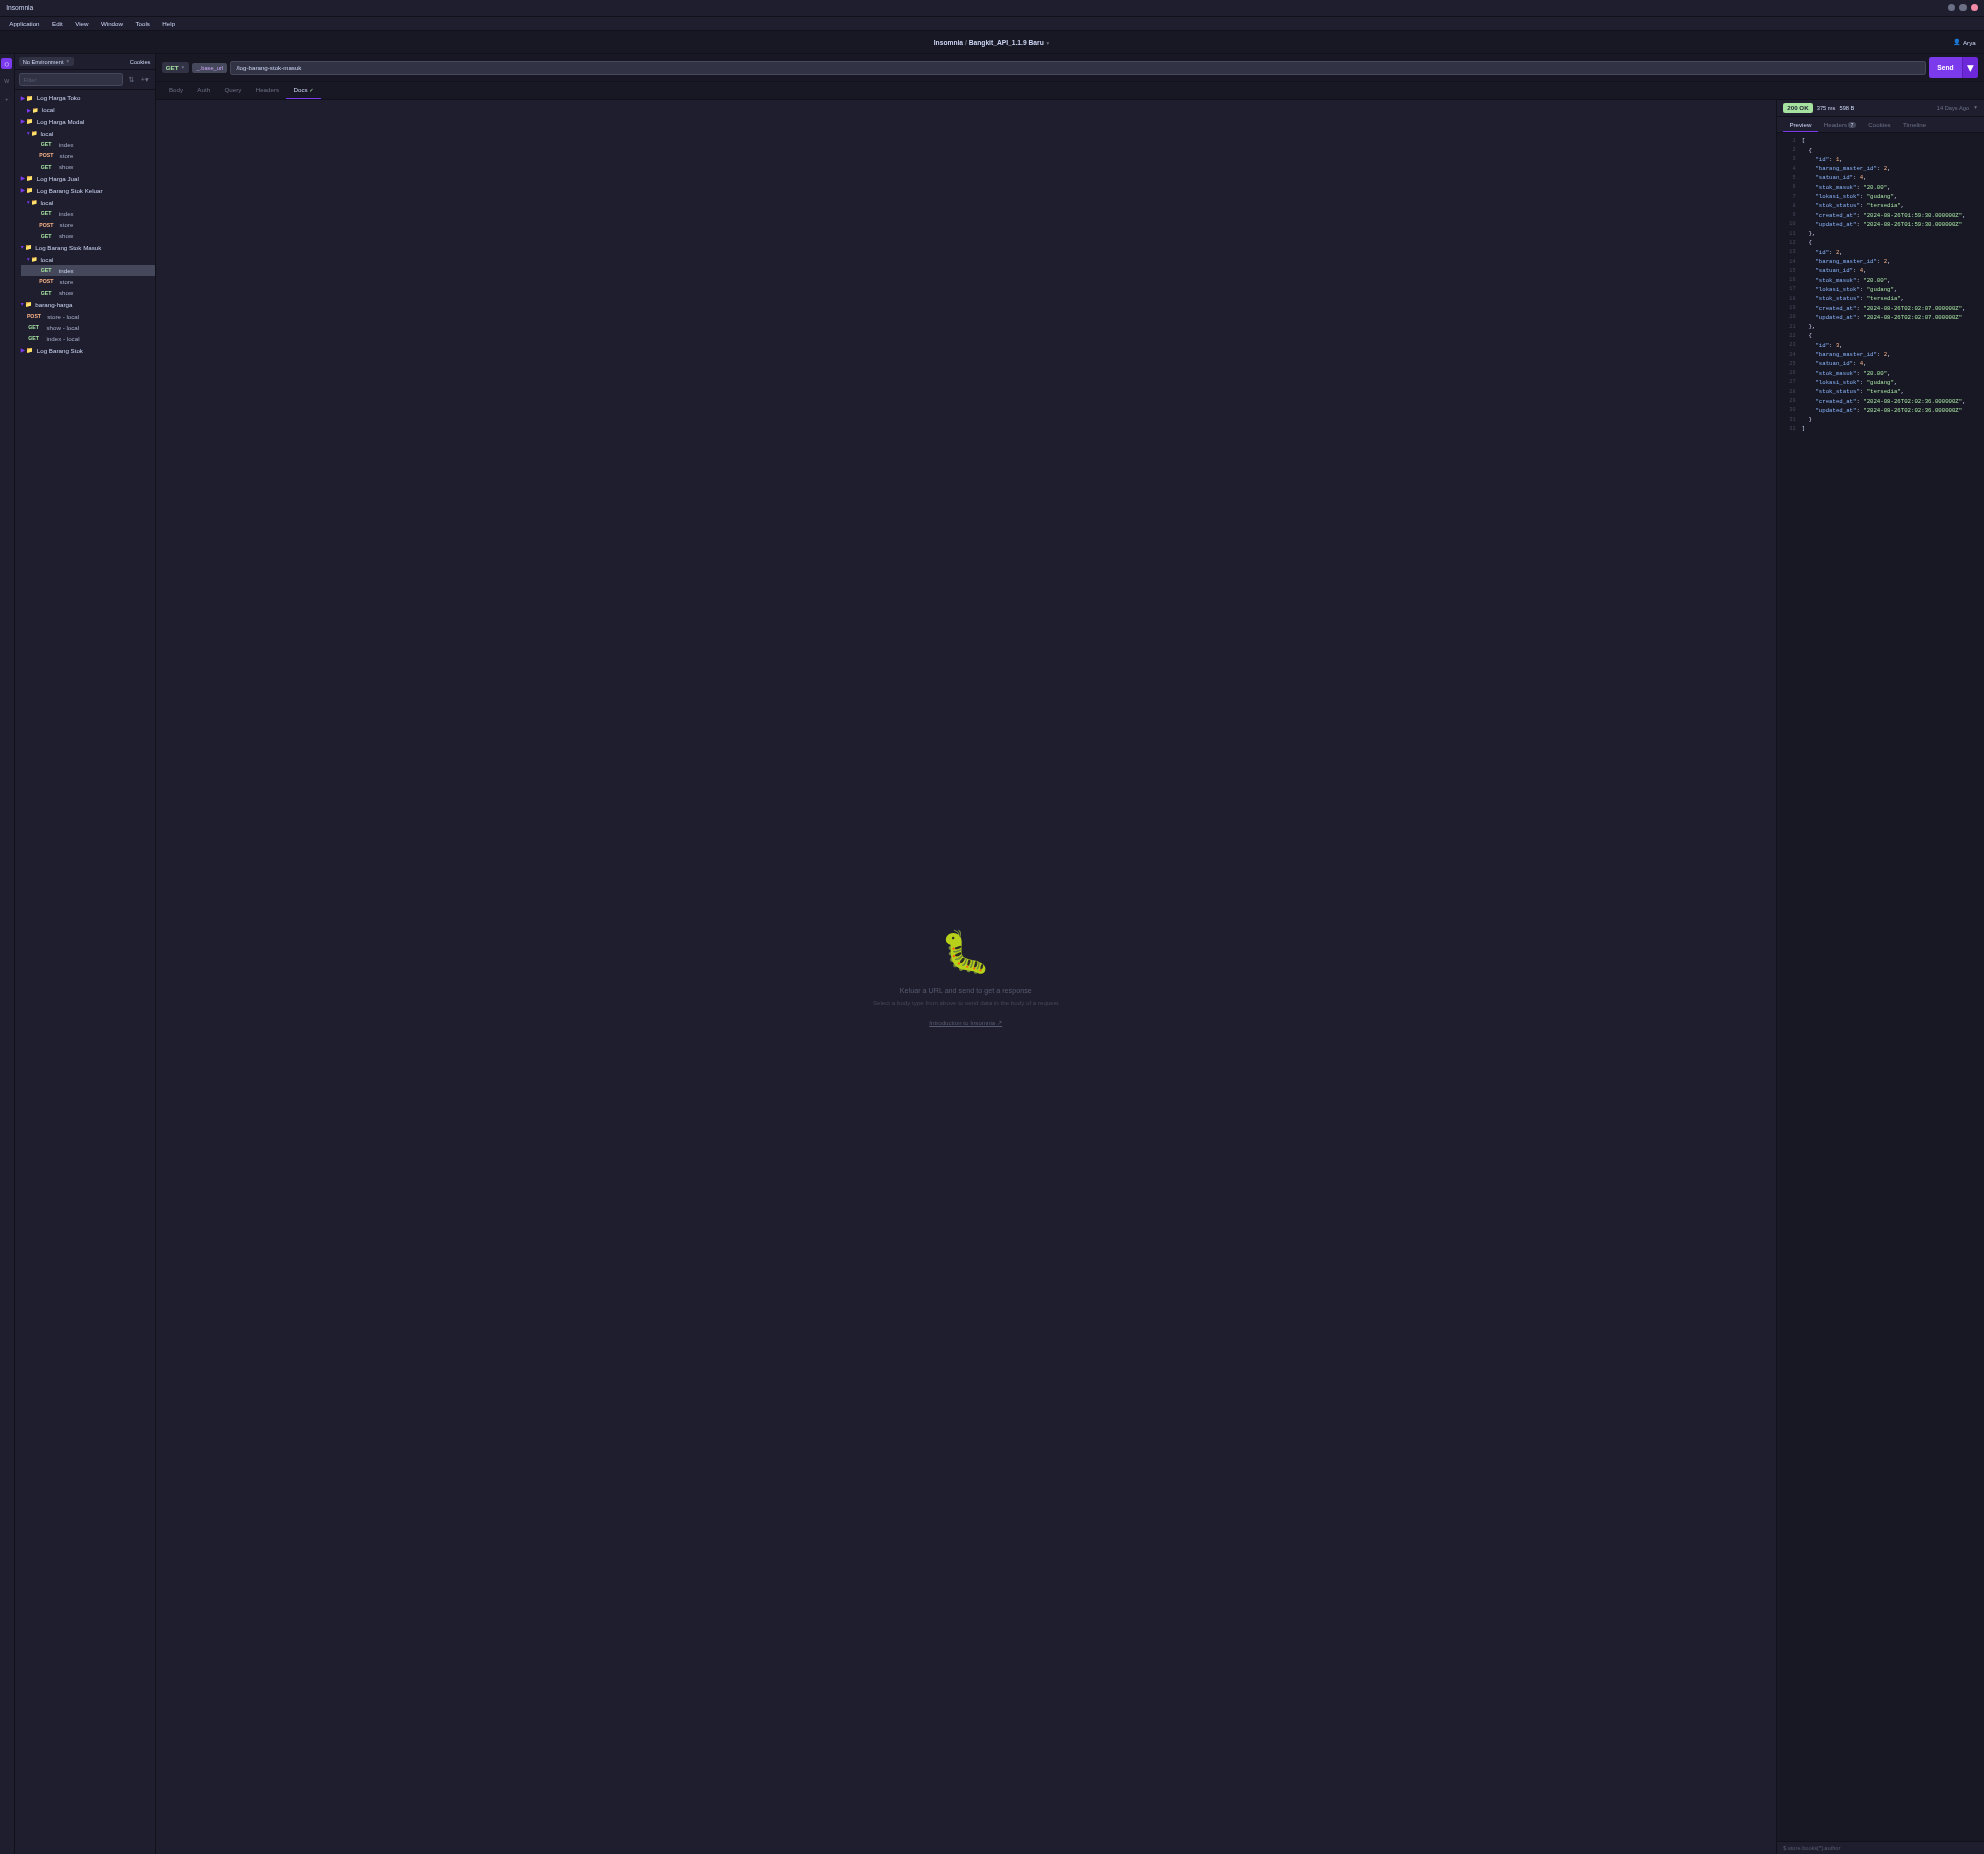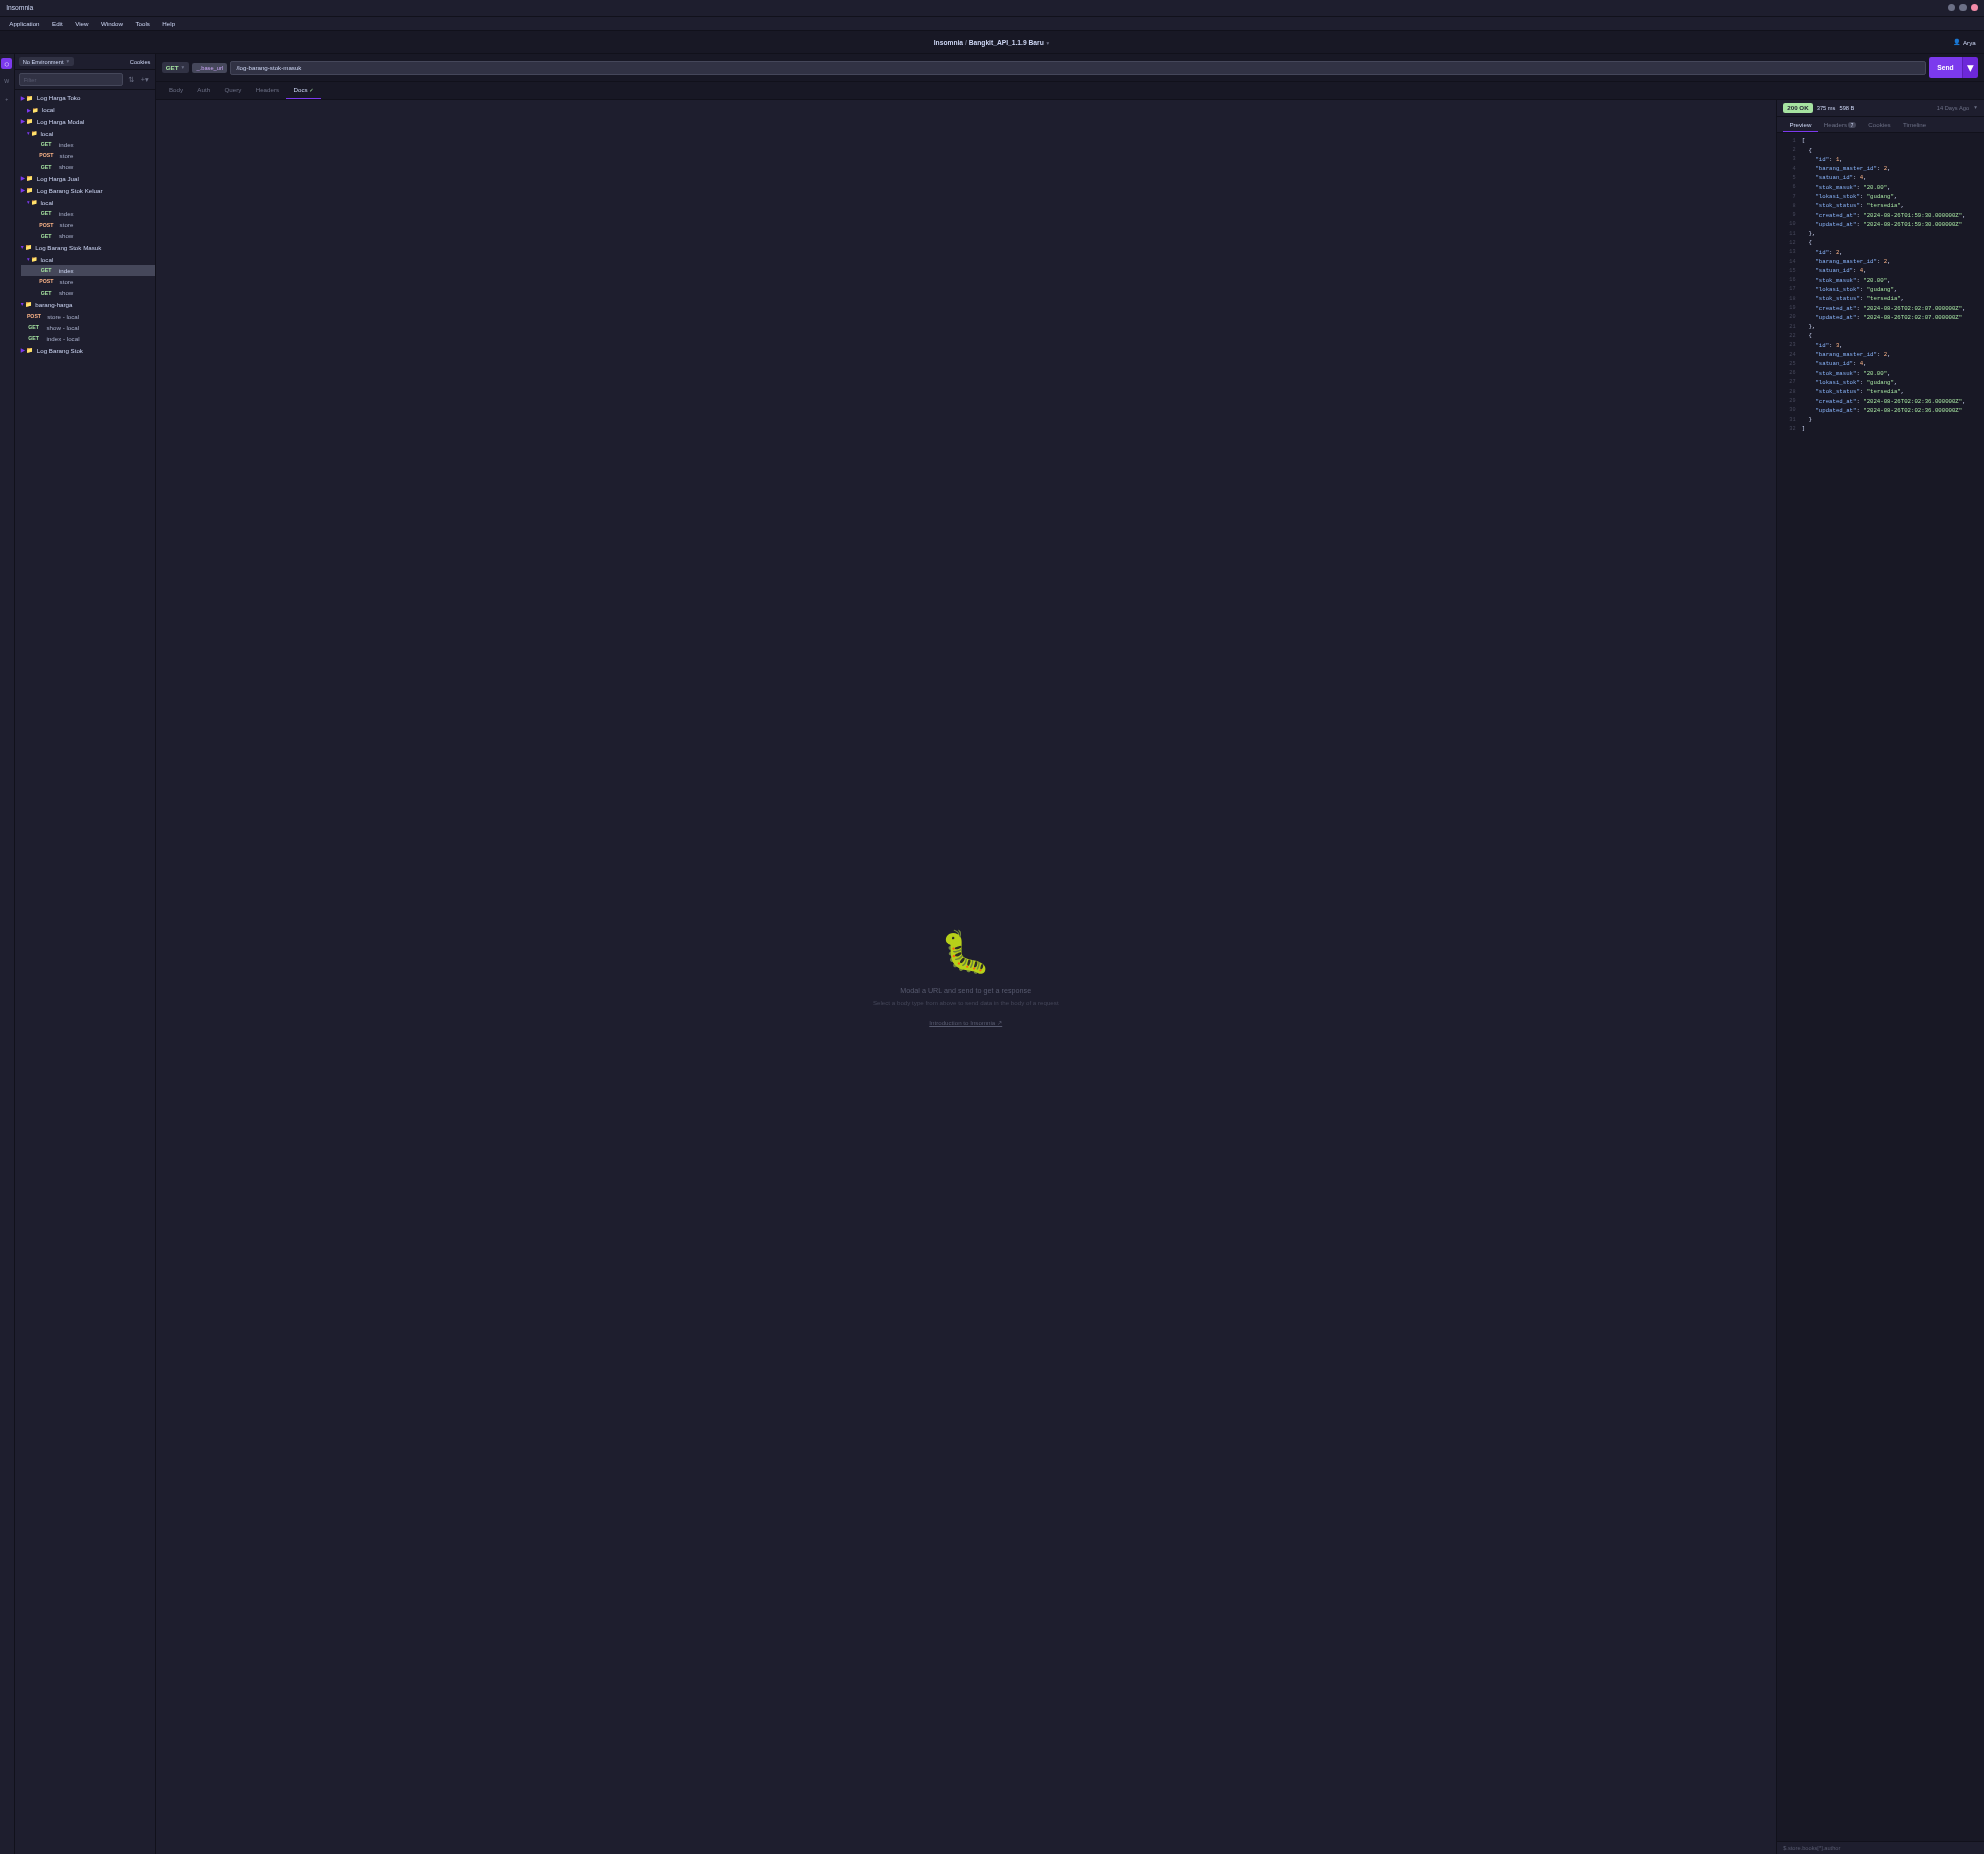--- a/index.html
+++ b/index.html
@@ -710,21 +710,21 @@
         <div class="req-tab">Auth</div>
         <div class="req-tab">Query</div>
         <div class="req-tab">Headers</div>
         <div class="req-tab active">Docs <span class="req-tab-check">✓</span></div>
       </div>
 
       <div class="panels-area">
 
         <div class="request-panel">
           <div class="bug-icon">🐛</div>
-          <div class="empty-state-title">Modal a URL and send to get a response</div>
+          <div class="empty-state-title">Keluar a URL and send to get a response</div>
           <div class="empty-state-sub">Select a body type from above to send data
 in the body of a request</div>
           <div class="intro-link">Introduction to Insomnia ↗</div>
         </div>
 
         <div class="response-panel">
 
           <div class="response-header">
             <span class="status-badge">200 OK</span>
             <span class="response-meta">

